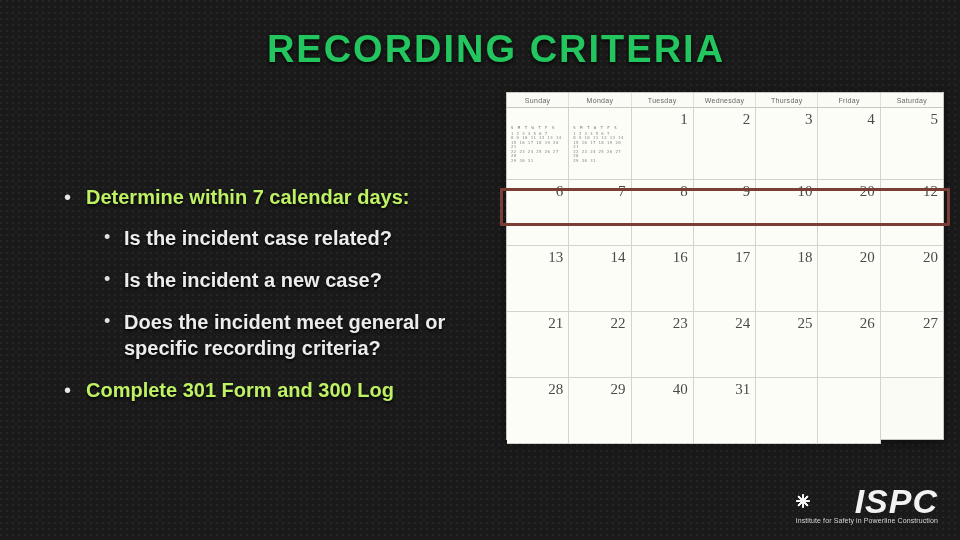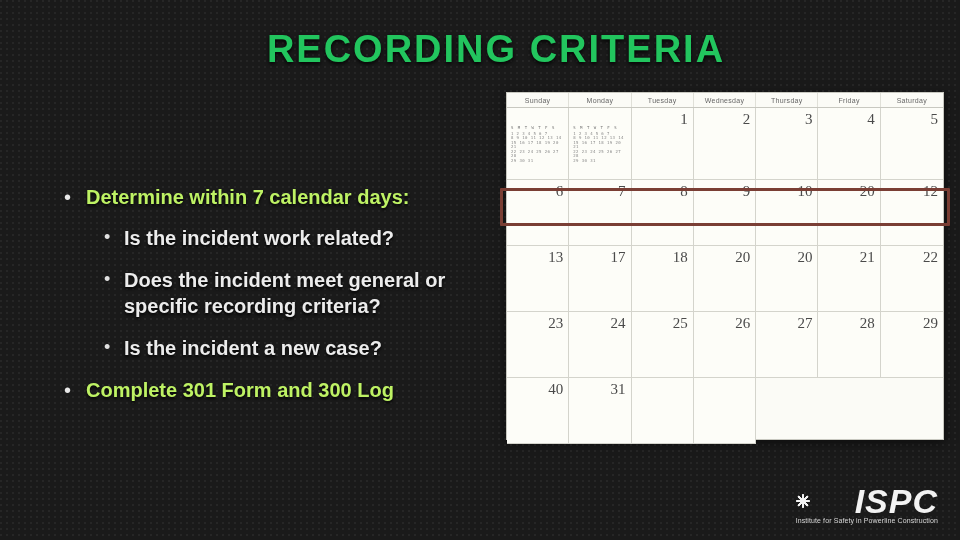--- a/index.html
+++ b/index.html
@@ -148,27 +148,27 @@
 <div class="slide">
 
   <div class="title">RECORDING CRITERIA</div>
 
   <div class="content">
     <ul class="lvl1">
       <li>
         <span class="txt">Determine within 7 calendar days:</span>
         <ul class="lvl2">
           <li>
-            <span class="txt">Is the incident work related?</span>
+            <span class="txt">Is the incident case related?</span>
+          </li>
+          <li>
+            <span class="txt">Is the incident a new case?</span>
           </li>
           <li>
             <span class="txt">Does the incident meet general or specific recording criteria?</span>
-          </li>
-          <li>
-            <span class="txt">Is the incident a new case?</span>
           </li>
         </ul>
       </li>
       <li>
         <span class="txt">Complete 301 Form and 300 Log</span>
       </li>
     </ul>
   </div>
 
   <div class="calendar">
@@ -221,20 +221,26 @@
         <div class="cal-cell">
           <span class="num">20</span>
         </div>
         <div class="cal-cell">
           <span class="num">12</span>
         </div>
         <div class="cal-cell">
           <span class="num">13</span>
         </div>
         <div class="cal-cell">
+          <span class="num">14</span>
+        </div>
+        <div class="cal-cell">
+          <span class="num">16</span>
+        </div>
+        <div class="cal-cell">
           <span class="num">17</span>
         </div>
         <div class="cal-cell">
           <span class="num">18</span>
         </div>
         <div class="cal-cell">
           <span class="num">20</span>
         </div>
         <div class="cal-cell">
           <span class="num">20</span>

